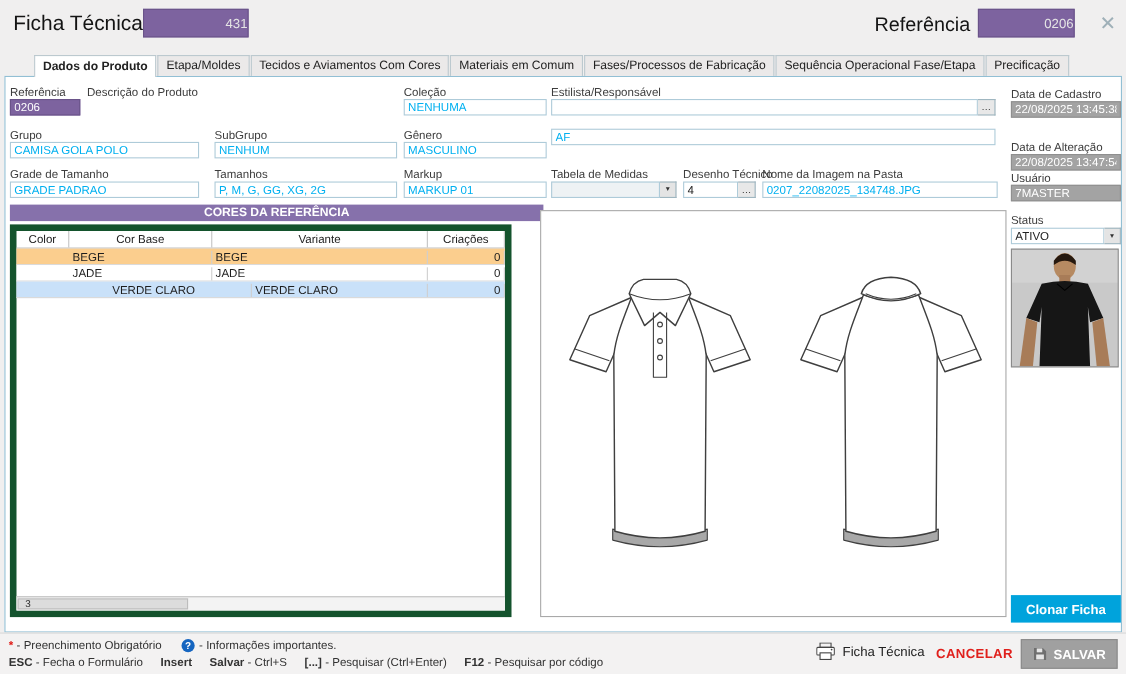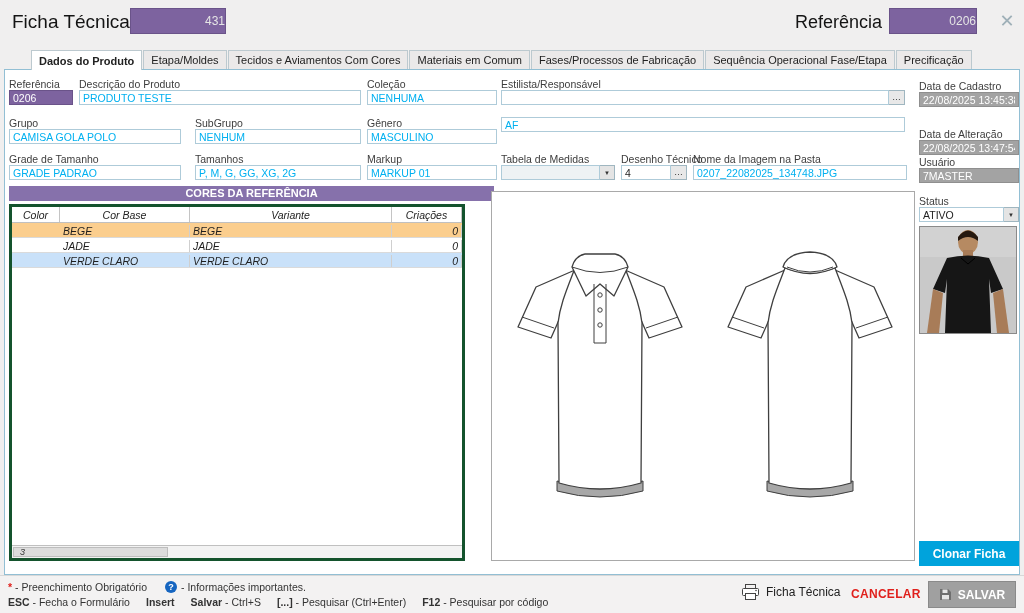--- a/index.html
+++ b/index.html
@@ -40,21 +40,21 @@
   .mini-btn { flex:0 0 16px; width:16px; height:15px; border:1px solid #9fb6c0; border-left:none;
     background:#e8e8e8; font-size:9px; line-height:13px; color:#333; text-align:center; cursor:pointer; }
   .dd-btn { flex:0 0 15px; width:15px; height:15px; border:1px solid #9fb6c0; border-left:none;
     background:#e4e4e4; font-size:6px; line-height:14px; color:#333; text-align:center; cursor:pointer; }
 
   
   .cores-hdr { position:absolute; left:4px; top:116px; width:485px; height:15px;
     background:var(--header-purple,#8671ab); color:#fff; font-size:11px; font-weight:bold;
     text-align:center; line-height:15px; }
   .ctable { position:absolute; left:4px; top:134px; width:456px; height:357px;
-    border:3px solid #14532d; background:#fff; display:flex; flex-direction:column;font-style:italic; }
+    border:6px solid #14532d; background:#fff; display:flex; flex-direction:column; }
   .thead { display:flex; height:16px; border-bottom:1px solid #c0c0c0; flex:0 0 16px; }
   .th { font-size:10.5px; color:#222; border-right:1px solid #c4c4c4; display:flex;
     align-items:center; justify-content:center; }
   .c-color { flex:0 0 48px; }
   .c-base  { flex:0 0 130px; }
   .c-var   { flex:1; }
   .c-cri   { flex:0 0 70px; }
   .trow { display:flex; height:15px; flex:0 0 15px; border-bottom:1px solid #dadada; cursor:default;align-items:flex-end; }
   .td { font-size:10.5px; color:#1d1d1d; border-right:1px solid #cfcfcf; display:flex;
     align-items:center; padding:0 3px; overflow:hidden; white-space:nowrap; }
@@ -125,23 +125,20 @@
   <div class="panel">
 
     <div class="fg" style="left:4px;top:8px;width:64px">
       <div class="lbl">Referência</div>
       <div class="inp-row">
           <input class="inp purplebg" value="0206" style="">
         </div>
     </div>
     <div class="fg" style="left:74px;top:8px;width:282px">
       <div class="lbl">Descrição do Produto</div>
-      <div class="inp-row">
-          <input class="inp" value="PRODUTO TESTE" style="">
-        </div>
     </div>
     <div class="fg" style="left:362px;top:8px;width:130px">
       <div class="lbl">Coleção</div>
       <div class="inp-row">
           <input class="inp" value="NENHUMA" style="">
         </div>
     </div>
     <div class="fg" style="left:496px;top:8px;width:404px">
       <div class="lbl">Estilista/Responsável</div>
       <div class="inp-row">
@@ -256,21 +253,21 @@
             <div class="td c-cri">0</div>
           </div>
 
           <div class="trow" style="background-color: rgb(255, 255, 255);">
             <div class="td c-color" style="background-color: rgb(23, 111, 126);"></div>
             <div class="td c-base">JADE</div>
             <div class="td c-var">JADE</div>
             <div class="td c-cri">0</div>
           </div>
 
-          <div class="trow" style="background-color: rgb(201, 225, 249);">
+          <div class="trow" style="background-color: rgb(201, 225, 249); padding-left: 36px;">
             <div class="td c-color" style="background-color: rgb(142, 222, 142);"></div>
             <div class="td c-base">VERDE CLARO</div>
             <div class="td c-var">VERDE CLARO</div>
             <div class="td c-cri">0</div>
           </div>
         </div>
       <div class="tfill"></div>
       <div class="tscroll">
         <div class="thumb">3</div>
       </div>

